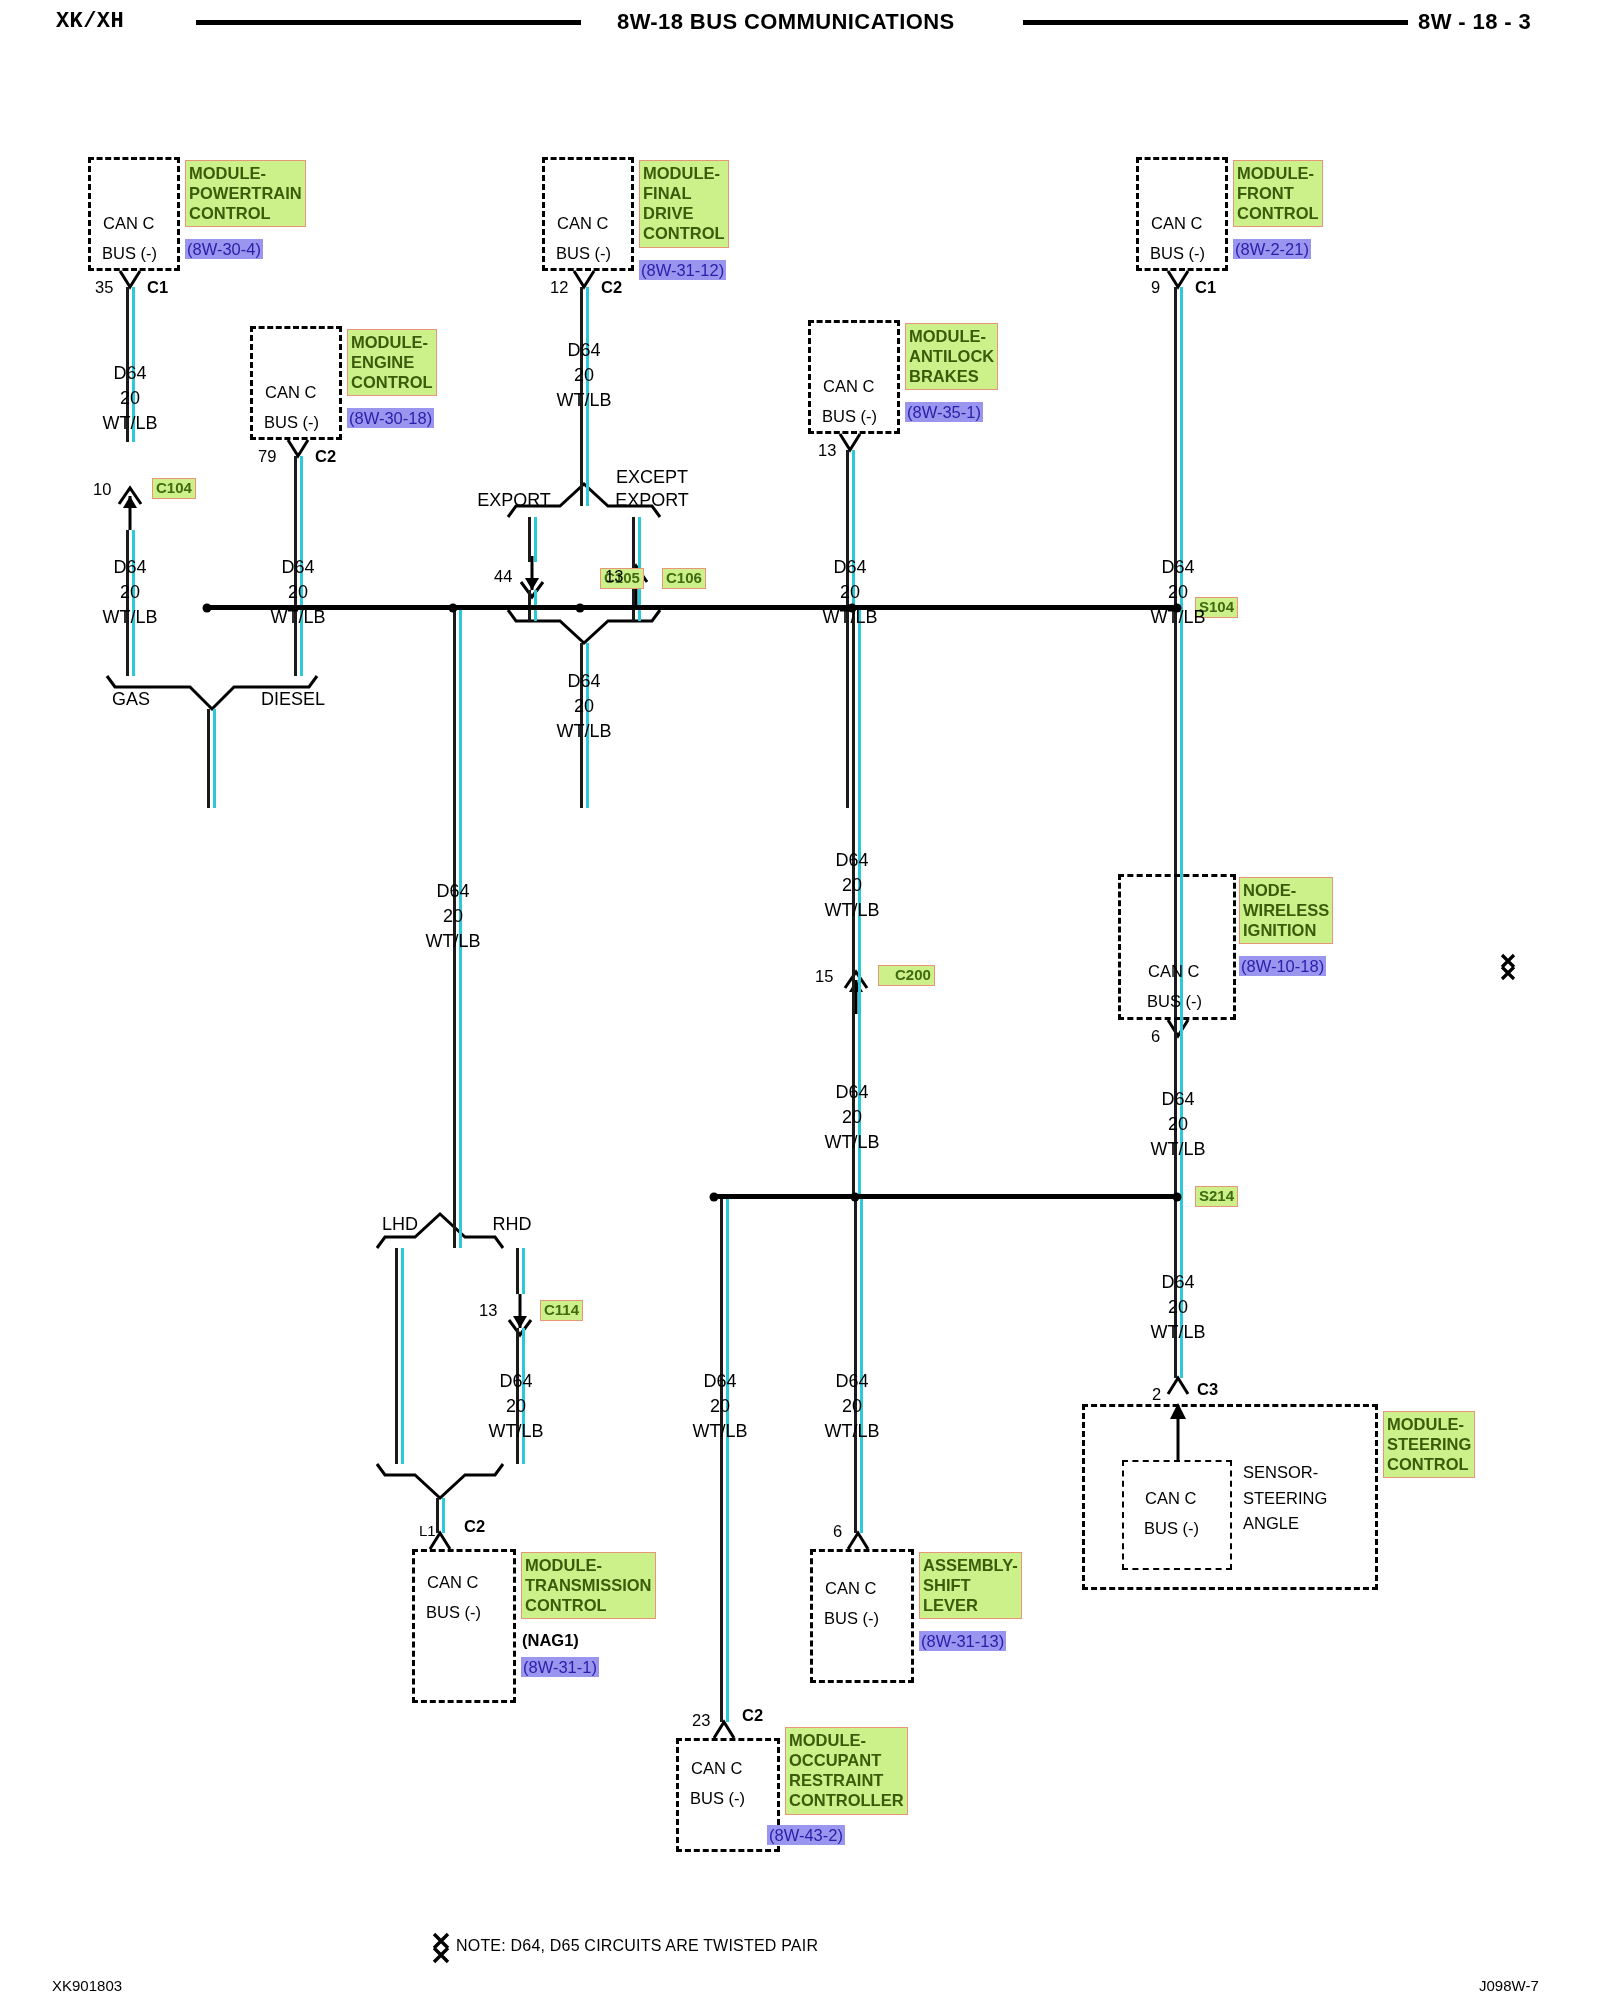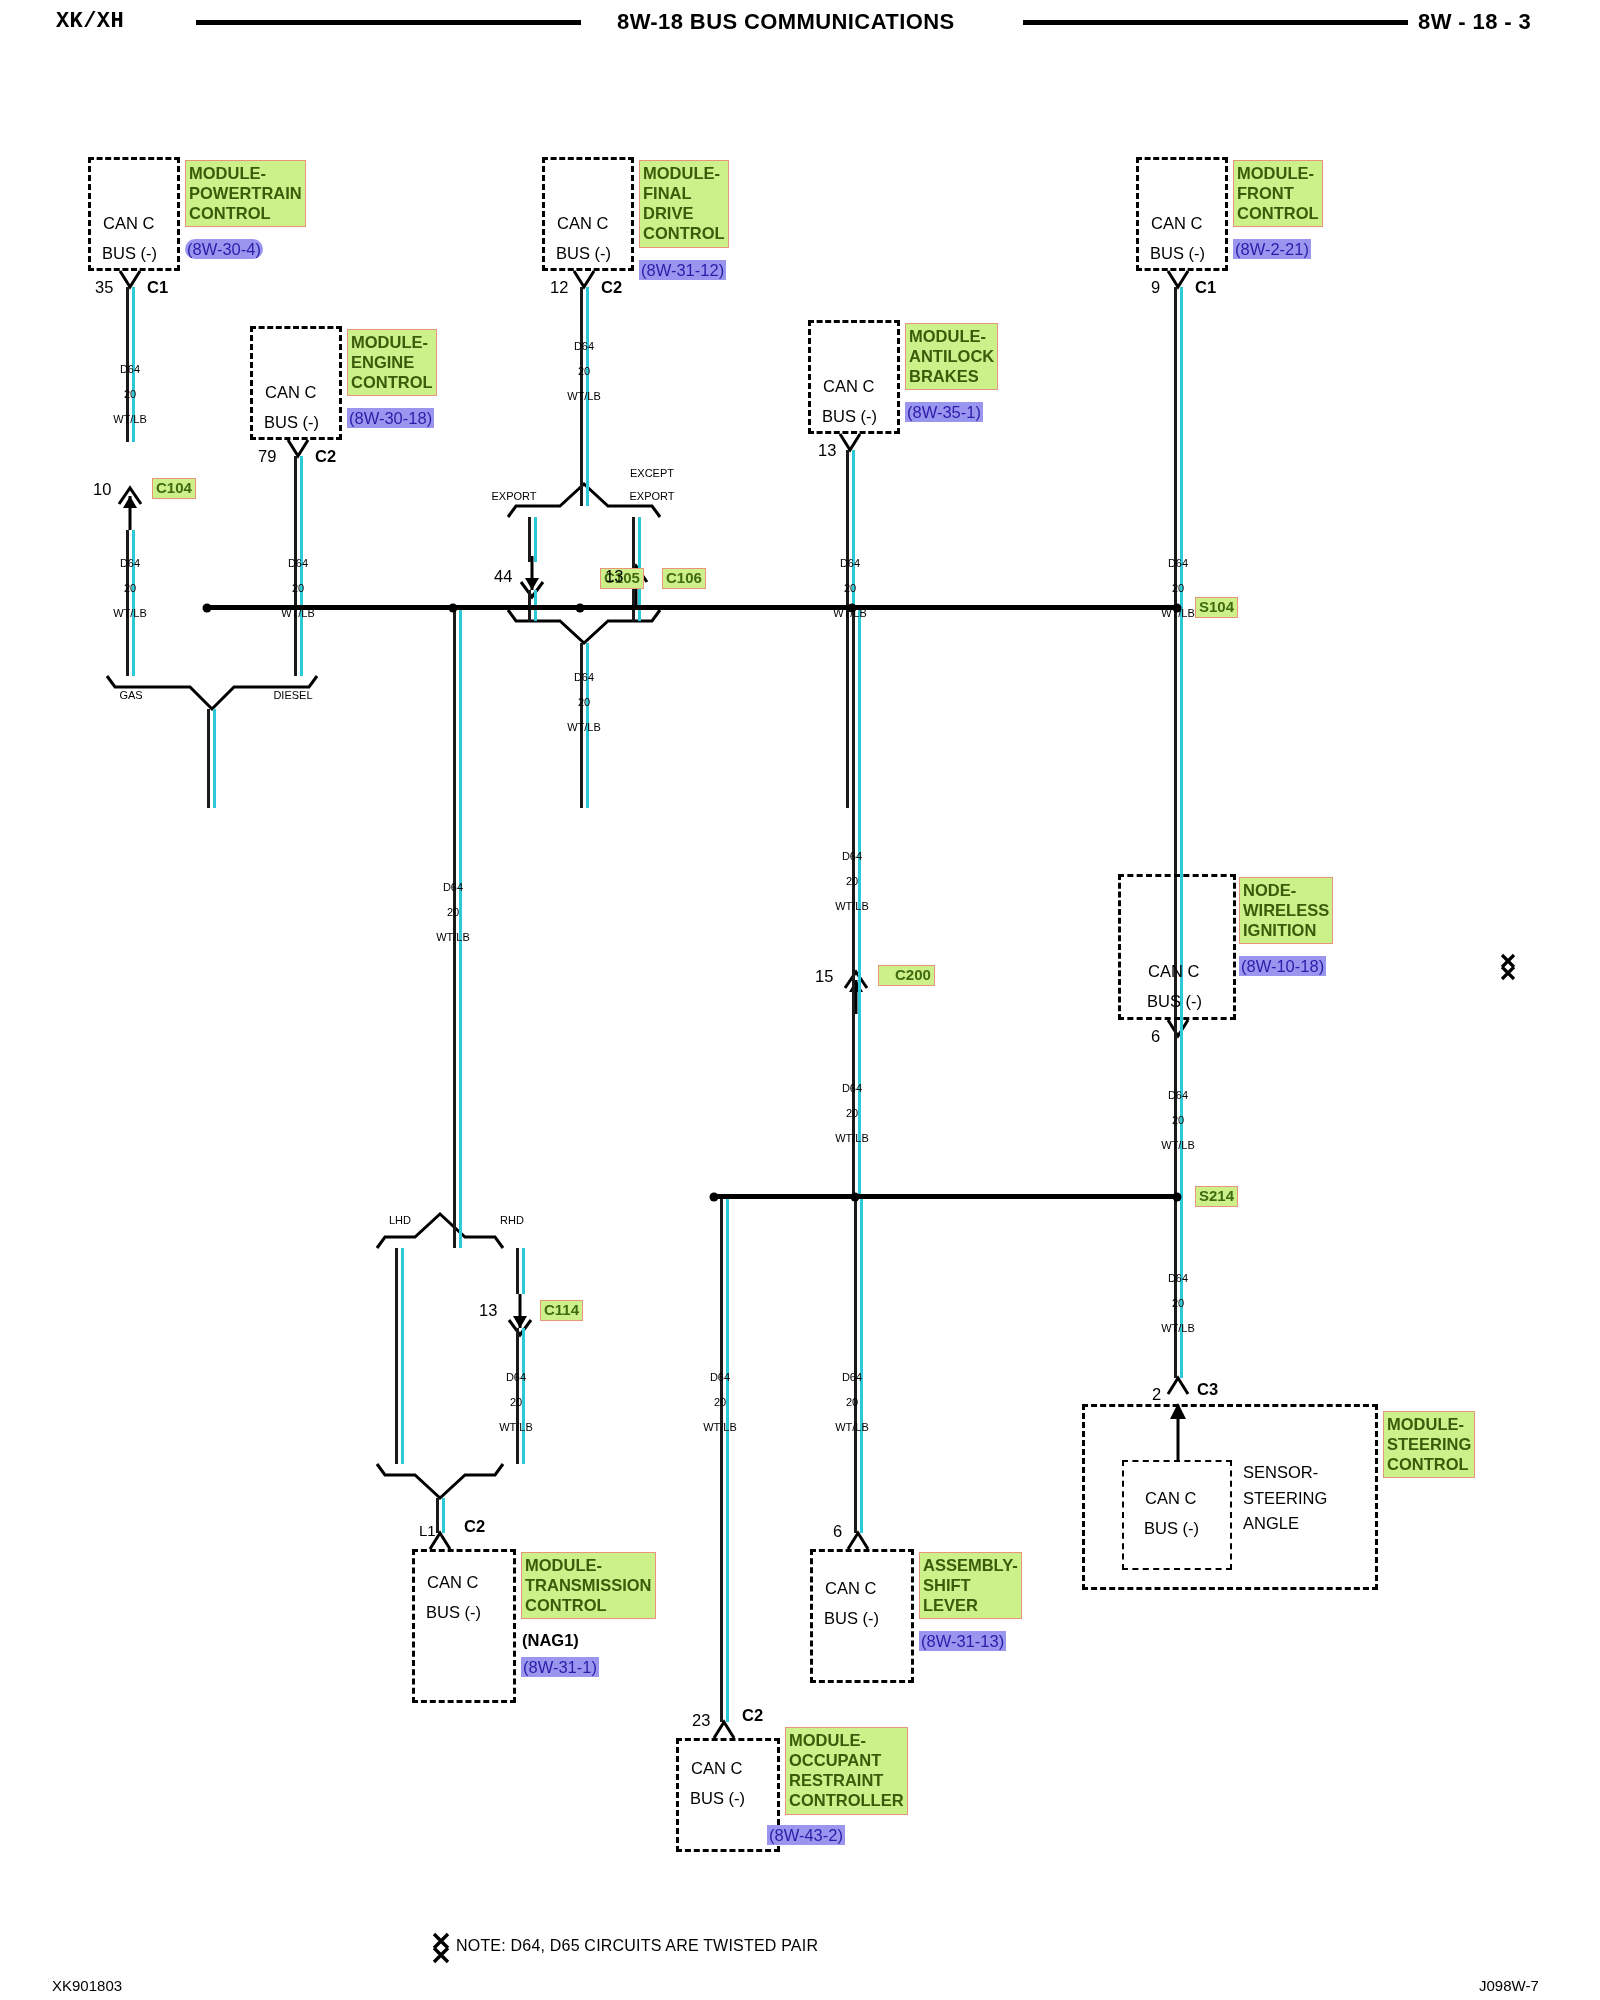--- a/index.html
+++ b/index.html
@@ -11,21 +11,21 @@
   
   .hdr-text{position:absolute;font-weight:bold;font-size:22px;letter-spacing:.4px;white-space:nowrap;}
   .hdr-rule{position:absolute;height:5px;background:#000;}
 
   
   .ftr{position:absolute;font-size:15px;white-space:nowrap;}
   .note{position:absolute;font-size:16px;white-space:nowrap;letter-spacing:.2px;}
 
   
   .t{position:absolute;font-size:16.5px;white-space:nowrap;line-height:1;}
-  .tc{position:absolute;font-size:11px;white-space:nowrap;line-height:1;transform:translateX(-50%);}
+  .tc{position:absolute;font-size:18px;white-space:nowrap;line-height:1;transform:translateX(-50%);}
   .bold{font-weight:bold;}
 
   
   .modbox{position:absolute;box-sizing:border-box;
           border:3px dashed #000;background:transparent;}
   .modlbl{position:absolute;font-size:16.5px;font-weight:bold;color:#3a5c0a;
           background:#ccf08a;border:1.5px solid #e8967a;
           padding:2px 3px 3px 3px;line-height:1.22;white-space:pre;}
   .reflbl{position:absolute;font-size:16.5px;color:#2a1ea8;
           background:#9a96f0;padding:1px 2px;line-height:1.1;white-space:nowrap;}
@@ -179,21 +179,21 @@
   <div class="dot" style="left:855px;top:1196.5px;"></div>
   <div class="dot" style="left:1177px;top:1196.5px;"></div>
   <div class="ctag" style="left:1195px;top:1186px;">S214</div>
 
   <div class="modbox" style="left:88px;top:157px;width:92px;height:114px;"></div>
   <div class="t" style="left:103px;top:215px;">CAN C</div>
   <div class="t" style="left:102px;top:245px;">BUS (-)</div>
   <div class="modlbl" style="left:185px;top:160px;">MODULE-
 POWERTRAIN
 CONTROL</div>
-  <div class="reflbl" style="left:185px;top:239px;border-radius:10px;">(8W-30-4)</div>
+  <div class="reflbl" style="left:185px;top:239px;">(8W-30-4)</div>
   <div class="t" style="left:95px;top:279px;">35</div>
   <div class="t bold" style="left:147px;top:279px;">C1</div>
 
   <div class="tc" style="left:130px;top:364px;">D64</div>
   <div class="tc" style="left:130px;top:389px;">20</div>
   <div class="tc" style="left:130px;top:414px;">WT/LB</div>
 
   <div class="t" style="left:93px;top:481px;">10</div>
   <div class="ctag" style="left:152px;top:478px;">C104</div>
 

